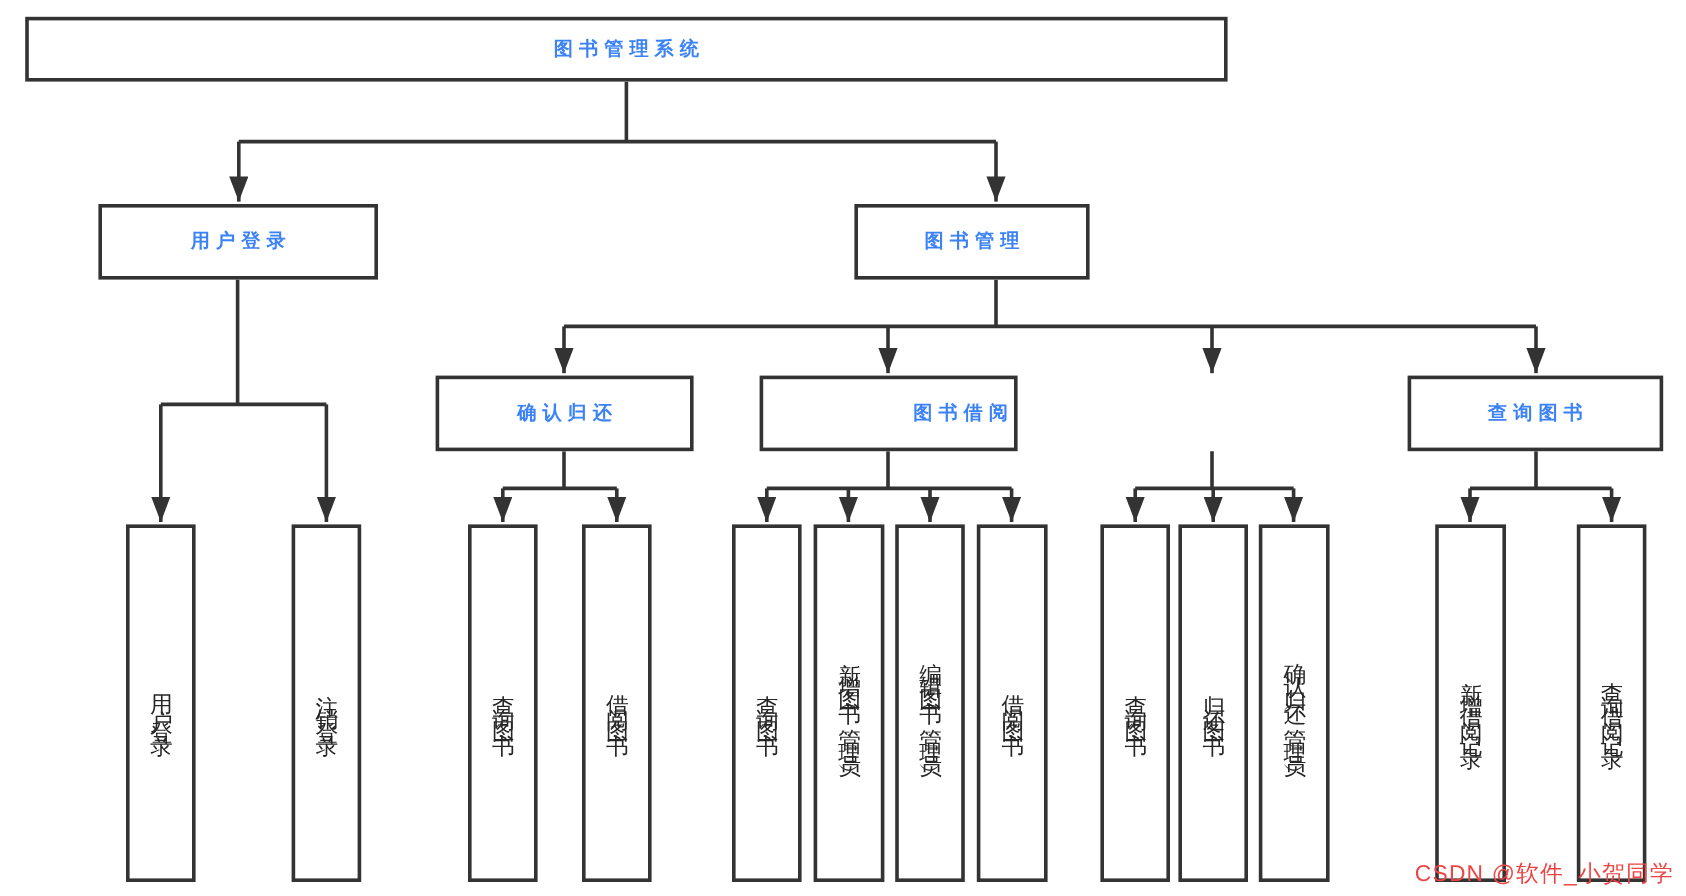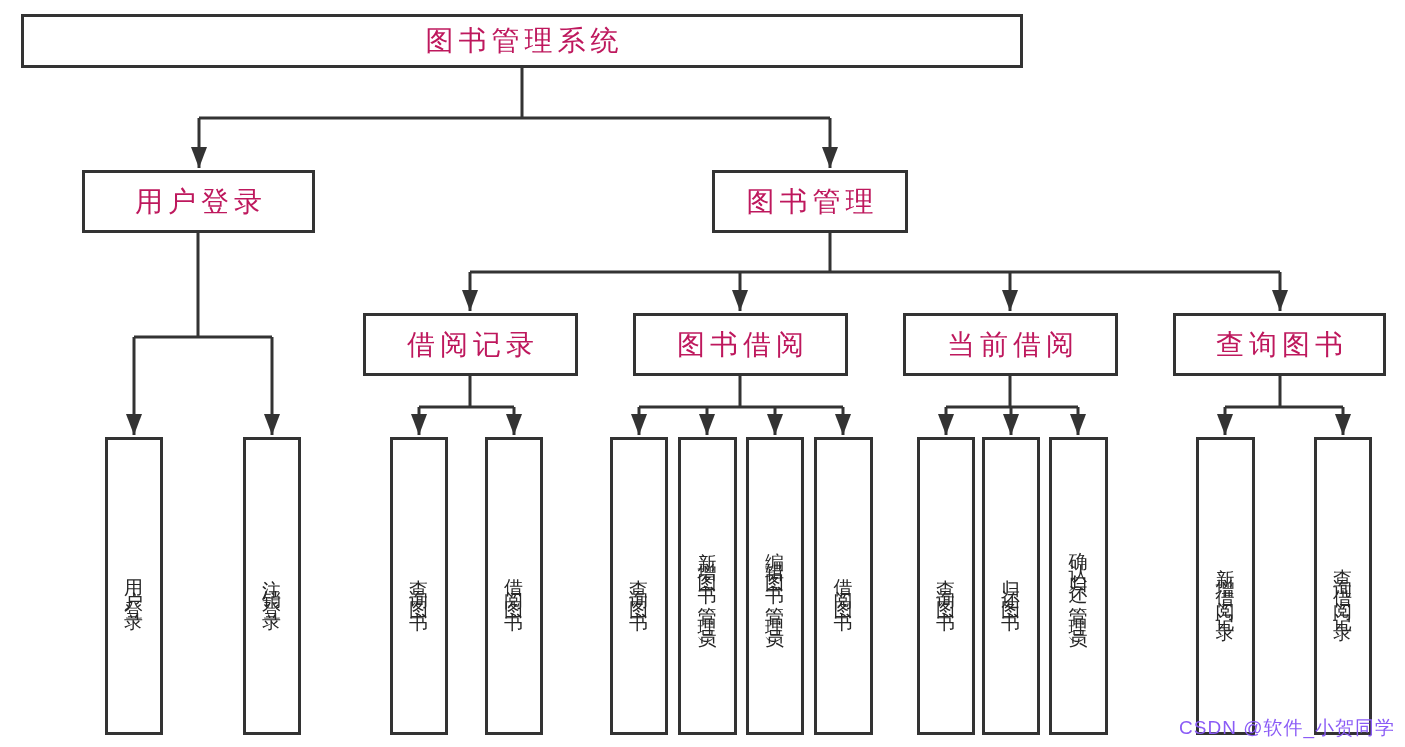--- a/index.html
+++ b/index.html
@@ -24,41 +24,42 @@
   .box {
     position: absolute;
     box-sizing: border-box;
     border: 3px solid #333333;
     background: #ffffff;
     display: flex;
     align-items: center;
     justify-content: center;
   }
   .h-label {
-    font-size: 28px;
+    font-size: 16px;
     letter-spacing: 5px;
     text-indent: 5px;
     white-space: nowrap;
-    color: #be185d;
+    color: #3b82f6;
+    font-weight: bold;
   }
   .v-label {
     writing-mode: vertical-lr;
     text-orientation: mixed;
     font-size: 19px;
     letter-spacing: 11px;
     line-height: 1;
     color: #262626;
     white-space: nowrap;
   }
   .watermark {
     position: absolute;
     right: 10px;
     bottom: 6px;
     font-size: 19px;
-    color: #8b5cf6;
+    color: #ef4444;
     letter-spacing: 1px;
     white-space: nowrap;
     z-index: 5;
   }
 </style>
 </head>
 <body>
 
 <div class="canvas">
 
@@ -110,27 +111,24 @@
   </div>
 
   <div class="box" style="left:82px; top:170px; width:233px; height:63px;">
     <span class="h-label">用户登录</span>
   </div>
   <div class="box" style="left:712px; top:170px; width:196px; height:63px;">
     <span class="h-label">图书管理</span>
   </div>
 
   <div class="box" style="left:363px; top:313px; width:215px; height:63px;">
-    <span class="h-label">借阅记录</span>
+    <span class="h-label">确认归还</span>
   </div>
-  <div class="box" style="left:633px; top:313px; width:215px; height:63px;">
+  <div class="box" style="left:633px; top:313px; width:215px; height:63px;justify-content:flex-end;">
     <span class="h-label">图书借阅</span>
-  </div>
-  <div class="box" style="left:903px; top:313px; width:215px; height:63px;">
-    <span class="h-label">当前借阅</span>
   </div>
   <div class="box" style="left:1173px; top:313px; width:213px; height:63px;">
     <span class="h-label">查询图书</span>
   </div>
 
   <div class="box" style="left:105px; top:437px; width:58px; height:298px;">
     <span class="v-label">用户登录</span>
   </div>
   <div class="box" style="left:243px; top:437px; width:58px; height:298px;">
     <span class="v-label">注销登录</span>

